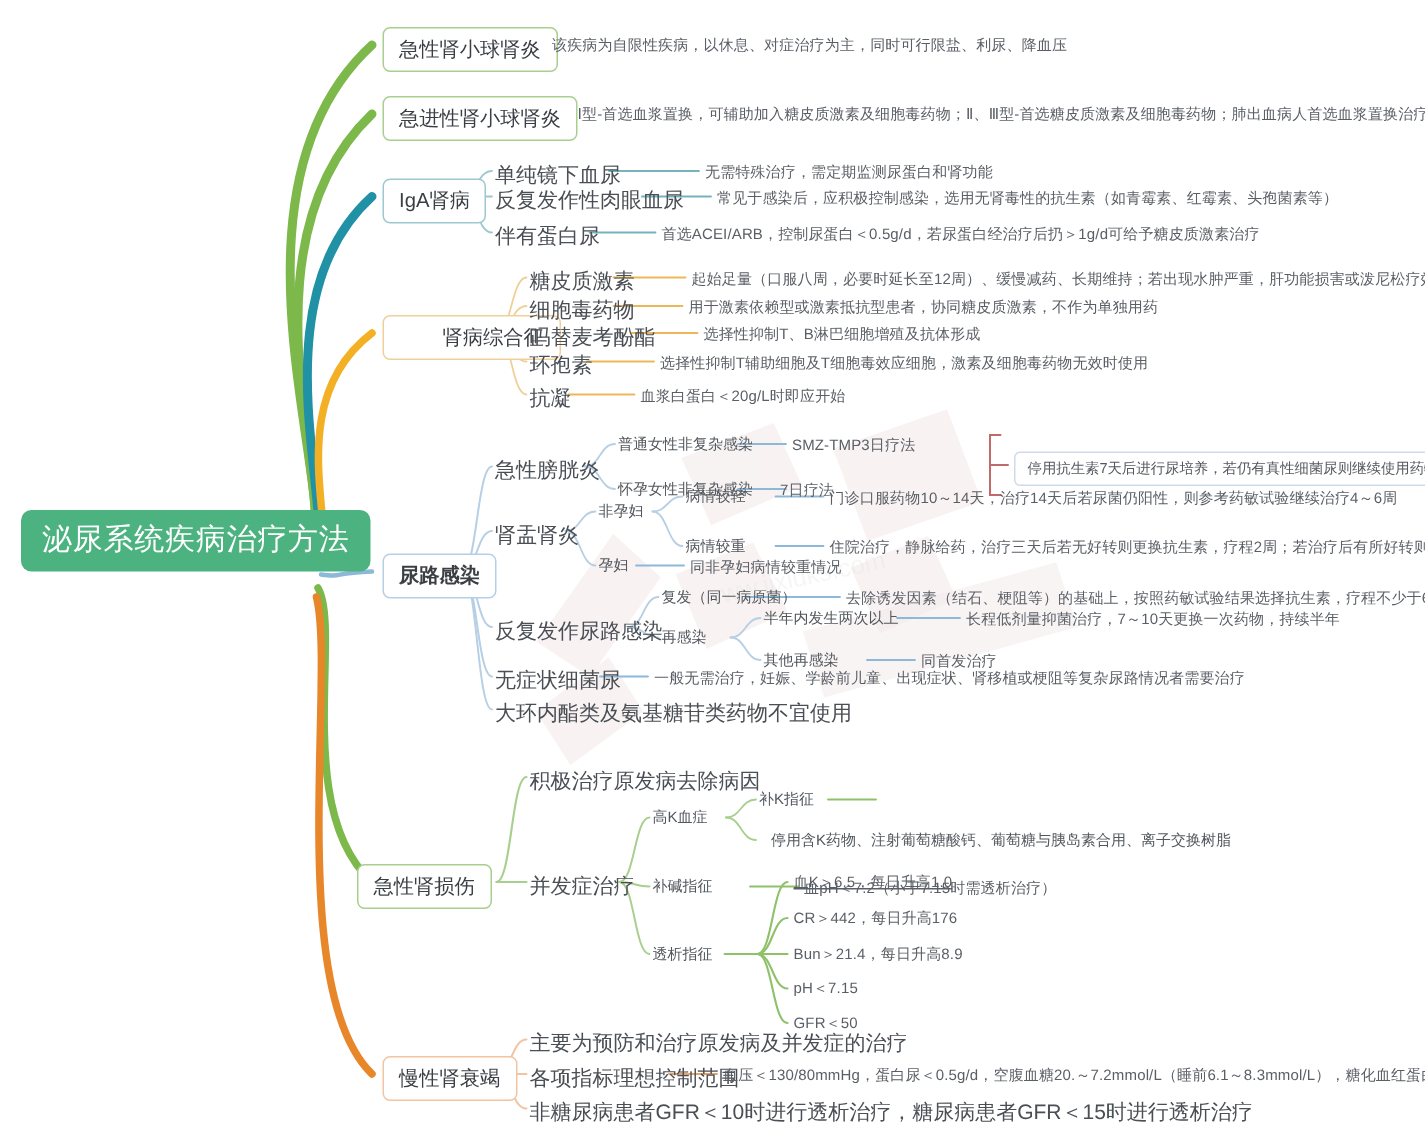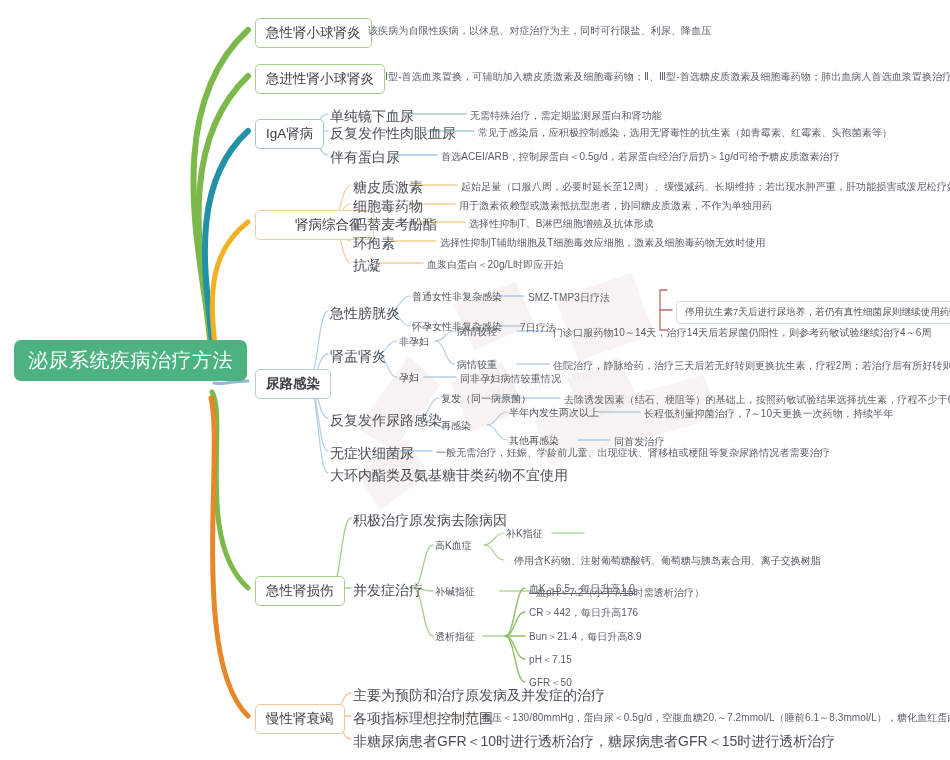--- a/index.html
+++ b/index.html
@@ -253,21 +253,21 @@
   <div class="node lvl3" style="left:509px; top:405px;">半年内发生两次以上</div>
   <div class="node leaf" style="left:644px; top:406px;">长程低剂量抑菌治疗，7～10天更换一次药物，持续半年</div>
   <div class="node lvl3" style="left:509px; top:433px;">其他再感染</div>
   <div class="node leaf" style="left:614px; top:434px;">同首发治疗</div>
 
   <div class="node lvl2" style="left:330px; top:443px;">无症状细菌尿</div>
   <div class="node lvl2" style="left:330px; top:465px;">大环内酯类及氨基糖苷类药物不宜使用</div>
 
   <div class="node leaf" style="left:436px; top:445px;">一般无需治疗，妊娠、学龄前儿童、出现症状、肾移植或梗阻等复杂尿路情况者需要治疗</div>
 
-  <div class="node lvl1 c-green" style="left:255px; top:576px;text-align:right;">急性肾损伤</div>
+  <div class="node lvl1 c-green" style="left:238px; top:576px;text-align:right;">急性肾损伤</div>
 
   <div class="node lvl2" style="left:353px; top:510px;">积极治疗原发病去除病因</div>
 
   <div class="node lvl2" style="left:353px; top:580px;">并发症治疗</div>
 
   <div class="node lvl3" style="left:435px; top:538px;">高K血症</div>
   <div class="node lvl3" style="left:506px; top:526px;">补K指征</div>
   <div class="node lvl3" style="left:514px; top:553px;">停用含K药物、注射葡萄糖酸钙、葡萄糖与胰岛素合用、离子交换树脂</div>
 
   <div class="node lvl3" style="left:435px; top:584px;">补碱指征</div>

